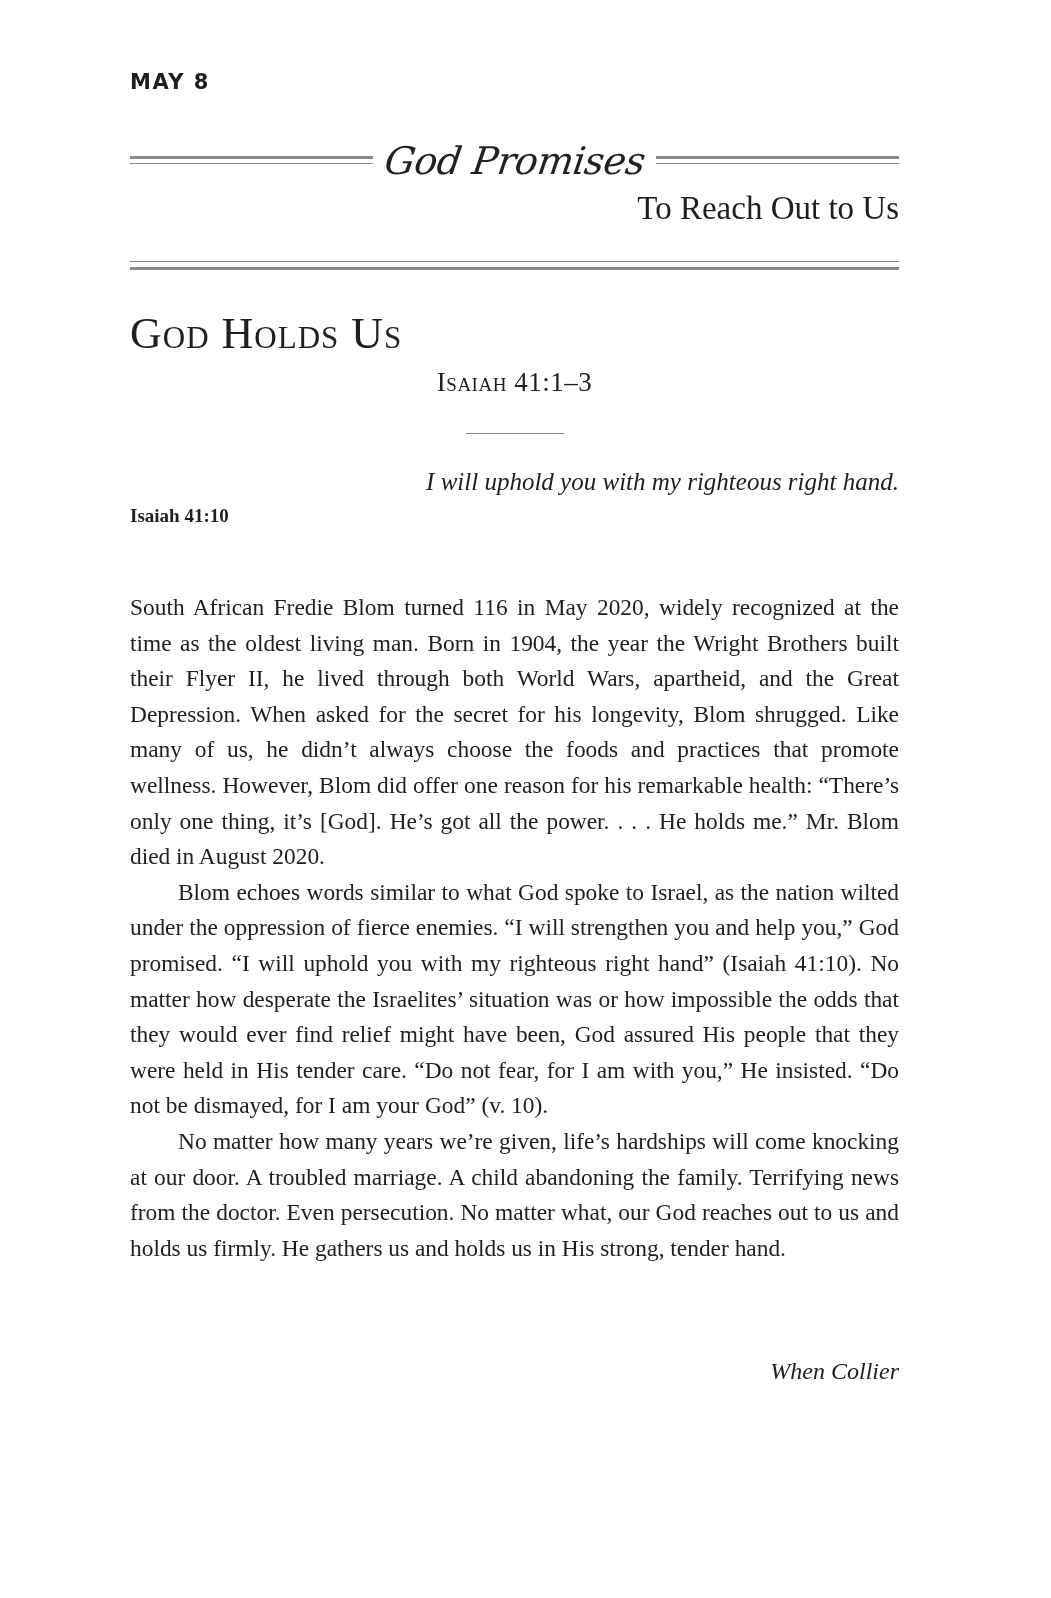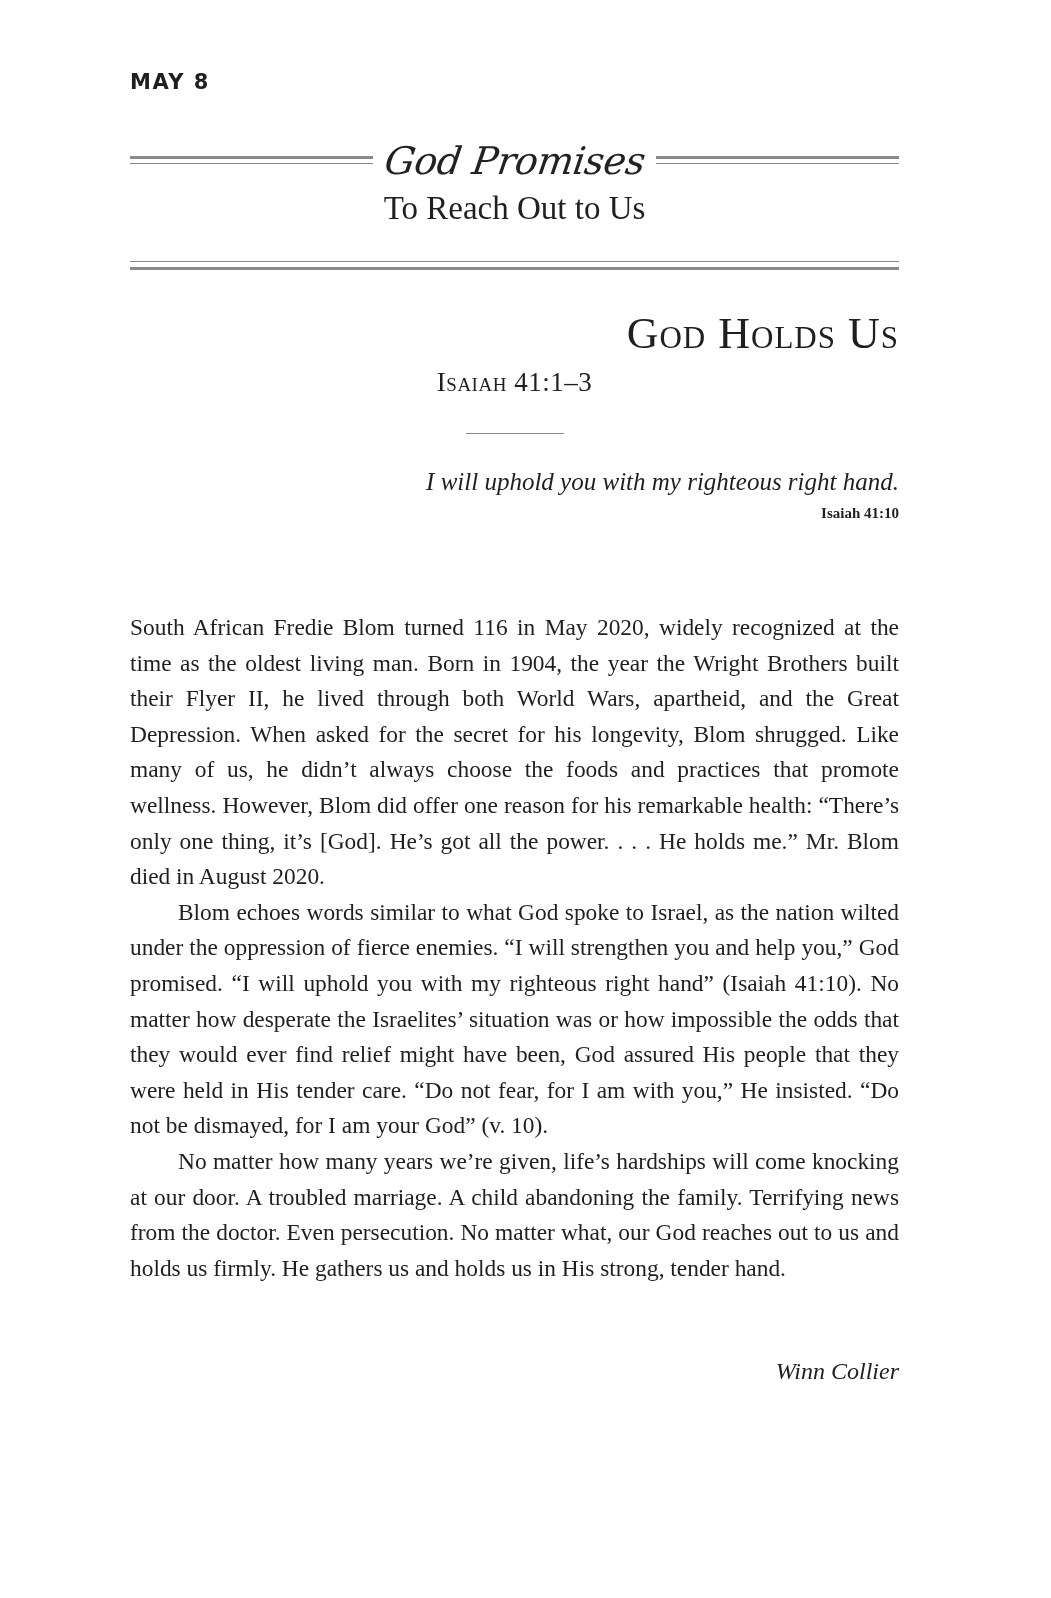--- a/index.html
+++ b/index.html
@@ -66,21 +66,21 @@
       padding: 0 12px;
       white-space: nowrap;
       transform: skewX(-8deg);
       letter-spacing: -0.5px;
     }
     .promise-sub {
       position: absolute;
       top: 190px;
       left: 0;
       width: 769px;
-      text-align: center;
+      text-align: right;
       font-family: "Liberation Serif", serif;
       font-size: 33px;
       color: #1f1f1f;
     }
     .bottom-rule {
       position: absolute;
       top: 261px;
       left: 0;
       width: 769px;
       height: 10px;
@@ -95,21 +95,21 @@
       position: absolute;
       left: 0; right: 0; top: 6px;
       height: 3px;
       background: #8a8a8a;
     }
     .title {
       position: absolute;
       top: 308px;
       left: 0;
       width: 769px;
-      text-align: right;
+      text-align: left;
       font-family: "Liberation Serif", serif;
       font-size: 44px;
       font-variant: small-caps;
       letter-spacing: 1px;
       color: #1f1f1f;
     }
     .reading {
       position: absolute;
       top: 367px;
       left: 0;
@@ -138,38 +138,37 @@
       font-family: "Liberation Serif", serif;
       font-style: italic;
       font-size: 25px;
       color: #1f1f1f;
     }
     .verse-ref {
       position: absolute;
       top: 505px;
       left: 0;
       width: 769px;
-      text-align: right;
+      text-align: left;
       font-family: "Liberation Serif", serif;
       font-weight: bold;
-      font-size: 15px;
+      font-size: 19px;
       color: #1f1f1f;
     }
     .body {
       position: absolute;
       top: 590px;
       left: 0;
       width: 769px;
       font-family: "Liberation Serif", serif;
       font-size: 23.4px;
       line-height: 35.6px;
       color: #1f1f1f;
       text-align: justify;
       hyphens: manual;
-      margin-top: 20px;
     }
     .body p {
       margin: 0;
     }
     .body p.indent {
       text-indent: 48px;
     }
     .author {
       position: absolute;
       top: 1358px;
@@ -214,15 +213,15 @@
 
   <div class="verse">I will uphold you with my righteous right hand.</div>
   <div class="verse-ref">Isaiah 41:10</div>
 
   <div class="body">
     <p>South African Fredie Blom turned 116 in May 2020, widely recognized at the time as the oldest living man. Born in 1904, the year the Wright Broth­ers built their Flyer II, he lived through both World Wars, apartheid, and the Great Depression. When asked for the secret for his longevity, Blom shrugged. Like many of us, he didn’t always choose the foods and practices that promote wellness. However, Blom did offer one reason for his remark­able health: “There’s only one thing, it’s [God]. He’s got all the power. . . . He holds me.” Mr. Blom died in August 2020.</p>
     <p class="indent">Blom echoes words similar to what God spoke to Israel, as the nation wilted under the oppression of fierce enemies. “I will strengthen you and help you,” God promised. “I will uphold you with my righteous right hand” (Isaiah 41:10). No matter how desperate the Israelites’ situation was or how impossible the odds that they would ever find relief might have been, God assured His people that they were held in His tender care. “Do not fear, for I am with you,” He insisted. “Do not be dismayed, for I am your God” (v. 10).</p>
     <p class="indent">No matter how many years we’re given, life’s hardships will come knocking at our door. A troubled marriage. A child abandoning the family. Terrifying news from the doctor. Even persecution. No matter what, our God reaches out to us and holds us firmly. He gathers us and holds us in His strong, tender hand.</p>
   </div>
 
-  <div class="author">Winn Collier</div>
+  <div class="author">When Collier</div>
 
 </div>
 
 </body></html>

